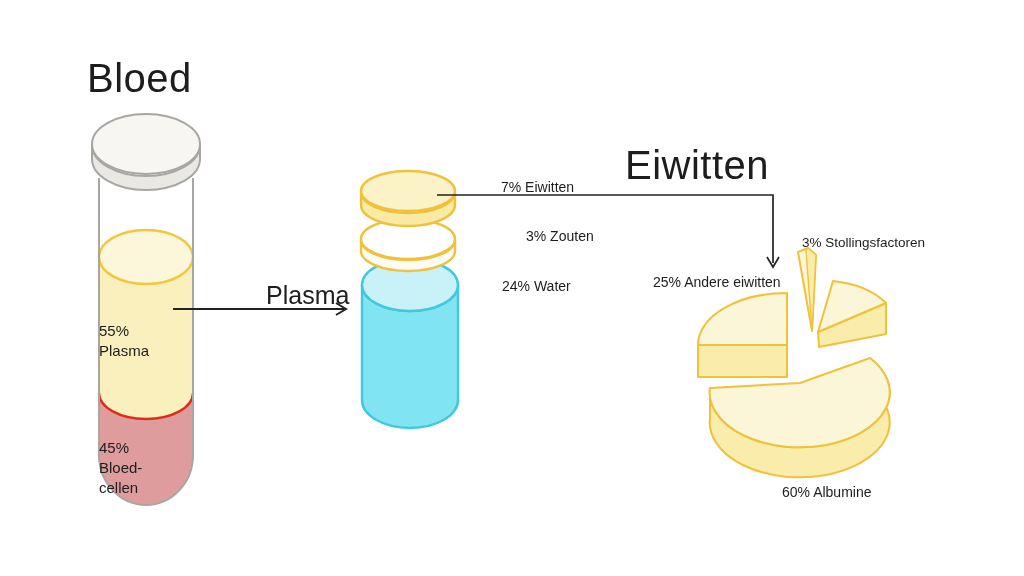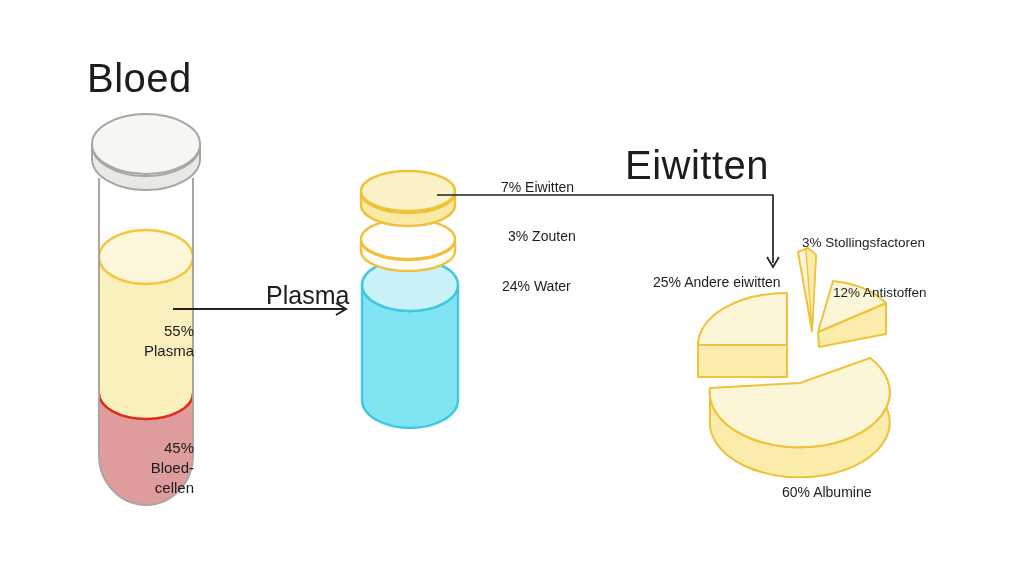--- a/index.html
+++ b/index.html
@@ -4,21 +4,21 @@
 <style>
   html,body{margin:0;padding:0;}
   body{
     width:1024px;height:576px;position:relative;background:#ffffff;
     font-family:"Liberation Sans",sans-serif;color:#1d1d1d;overflow:hidden;
   }
   .label{position:absolute;white-space:pre;}
   .title{font-size:40px;font-weight:500;letter-spacing:0.5px;}
   .mid-label{font-size:14px;font-weight:500;margin-left:26px;}
   .small-label{font-size:13.5px;font-weight:500;line-height:19px;}
-  .tube-label{position:absolute;left:99px;width:95px;text-align:right;
+  .tube-label{position:absolute;left:99px;width:95px;text-align:left;
     font-size:15px;font-weight:500;line-height:20px;}
   .arrow-label{font-size:25px;font-weight:500;}
   svg{position:absolute;left:0;top:0;}
   .line{display:block;}
 </style>
 </head>
 <body>
 
 <svg width="1024" height="576" viewBox="0 0 1024 576">
 
@@ -85,26 +85,25 @@
 
 <div class="tube-label" style="top:438px;">
   <span class="line">45%</span>
   <span class="line">Bloed-</span>
   <span class="line">cellen</span>
 </div>
 
 <div class="label arrow-label" style="left:266px;top:281px;">Plasma</div>
 
 <div class="label mid-label" style="left:475px;top:179px;">7% Eiwitten</div>
-<div class="label mid-label" style="left:482px;top:228px;">3% Zouten</div>
+<div class="label mid-label" style="left:500px;top:228px;">3% Zouten</div>
 <div class="label mid-label" style="left:476px;top:278px;">24% Water</div>
 
 <div class="label title" style="left:625px;top:143px;text-align:right;">Eiwitten</div>
 
 <div class="label small-label" style="left:802px;top:221px;margin-top:12px;">3% Stollingsfactoren</div>
 
 <div class="label small-label" style="left:833px;top:245px;">
-  <span class="line">12% Antistoffen</span>
 </div>
 
 <div class="label mid-label" style="left:627px;top:274px;">25% Andere eiwitten</div>
 
 <div class="label mid-label" style="left:756px;top:484px;">60% Albumine</div>
 
 </body></html>

